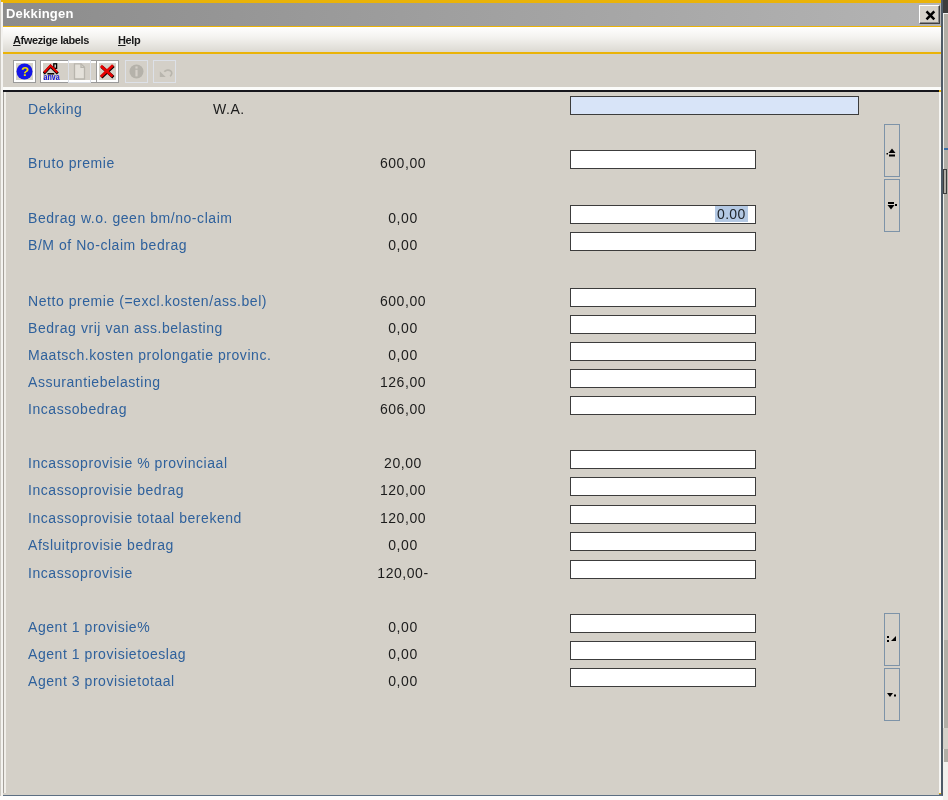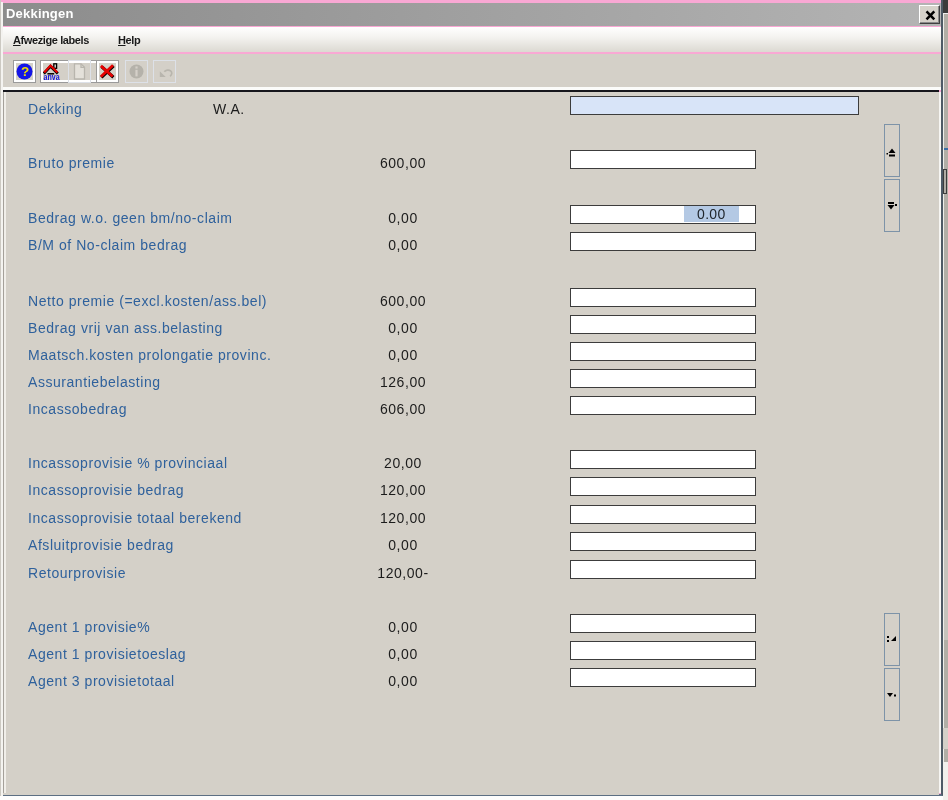--- a/index.html
+++ b/index.html
@@ -1,19 +1,19 @@
 <!DOCTYPE html>
 <html><head>
 <meta charset="utf-8">
 <style>
 html,body{margin:0;padding:0;}
 body{width:948px;height:800px;position:relative;overflow:hidden;
      font-family:"Liberation Sans",sans-serif;background:#b0aca4;}
 .abs{position:absolute;}
-#win{position:absolute;left:0;top:0;width:941px;height:794px;background:#f9a8d4;
+#win{position:absolute;left:0;top:0;width:941px;height:794px;background:#eab308;
      border-right:2px solid #4e5a66;border-bottom:2px solid #5c6f83;}
 #titlebar{position:absolute;left:2px;top:3px;width:939px;height:23px;
           background:linear-gradient(to right,#8c8c8c,#b4b4b4);}
 #title{position:absolute;left:4px;top:3px;color:#fff;font-size:13px;font-weight:bold;letter-spacing:0.2px;}
 #closebtn{position:absolute;left:917px;top:2px;width:19px;height:17px;background:#d6d2ca;
           border-top:1px solid #fff;border-left:1px solid #fff;
           border-right:1px solid #404040;border-bottom:1px solid #404040;
           box-shadow:inset -1px -1px 0 #8a8a8a;}
 #menubar{position:absolute;left:2px;top:27px;width:939px;height:25px;
          background:linear-gradient(to bottom,#ffffff 0%,#f4f3f0 40%,#dcd9d2 100%);}
@@ -25,22 +25,22 @@
 .tbtn svg,.tdis svg{position:absolute;left:2px;top:2px;}
 #content{position:absolute;left:3px;top:90px;width:936px;height:703px;background:#d4d0c8;
          border-top:2px solid #16161c;}
 #whiteline{position:absolute;left:2px;top:87px;width:939px;height:3px;background:#fbfbf9;}
 .lbl{position:absolute;left:28px;font-size:14px;color:#2f619c;letter-spacing:0.55px;}
 .val{position:absolute;left:300px;width:206px;font-size:14px;color:#1c1c1c;
      text-align:center;letter-spacing:0.55px;}
 .fld{position:absolute;left:570px;width:183.5px;height:16.5px;background:#fff;
      border:1.8px solid #3c3c3c;}
 .navbtn{position:absolute;left:884px;width:14px;height:51px;border:1px solid #7d93a8;}
-.selnum{position:absolute;right:16px;top:0px;height:16px;background:#b4c9e4;color:#20262c;
-        font-size:14px;line-height:17px;padding:0 13px;letter-spacing:0.3px;}
+.selnum{position:absolute;right:7px;top:0px;height:16px;background:#b4c9e4;color:#20262c;
+        font-size:14px;line-height:17px;padding:0 2px;letter-spacing:0.3px;}
 </style>
 </head>
 <body>
 <div id="win">
   <div id="titlebar">
     <span id="title">Dekkingen</span>
     <div id="closebtn">
       <svg width="19" height="17" viewBox="0 0 19 17">
           <path d="M6.5 5.3 L14.3 13.3 M14.3 5.3 L6.5 13.3" stroke="#000" stroke-width="2.5"></path>
         </svg>
@@ -130,21 +130,21 @@
 <div class="fld" style="top:450px;"></div>
 <div class="lbl" style="top:482px;">Incassoprovisie bedrag</div>
 <div class="val" style="top:482px;">120,00</div>
 <div class="fld" style="top:477px;"></div>
 <div class="lbl" style="top:510px;">Incassoprovisie totaal berekend</div>
 <div class="val" style="top:510px;">120,00</div>
 <div class="fld" style="top:505px;"></div>
 <div class="lbl" style="top:537px;">Afsluitprovisie bedrag</div>
 <div class="val" style="top:537px;">0,00</div>
 <div class="fld" style="top:532px;"></div>
-<div class="lbl" style="top:565px;">Retourprovisie</div>
+<div class="lbl" style="top:565px;">Incassoprovisie</div>
 <div class="val" style="top:565px;">120,00-</div>
 <div class="fld" style="top:560px;"></div>
 <div class="lbl" style="top:619px;">Agent 1 provisie%</div>
 <div class="val" style="top:619px;">0,00</div>
 <div class="fld" style="top:614px;"></div>
 <div class="lbl" style="top:646px;">Agent 1 provisietoeslag</div>
 <div class="val" style="top:646px;">0,00</div>
 <div class="fld" style="top:641px;"></div>
 <div class="lbl" style="top:673px;">Agent 3 provisietotaal</div>
 <div class="val" style="top:673px;">0,00</div>

